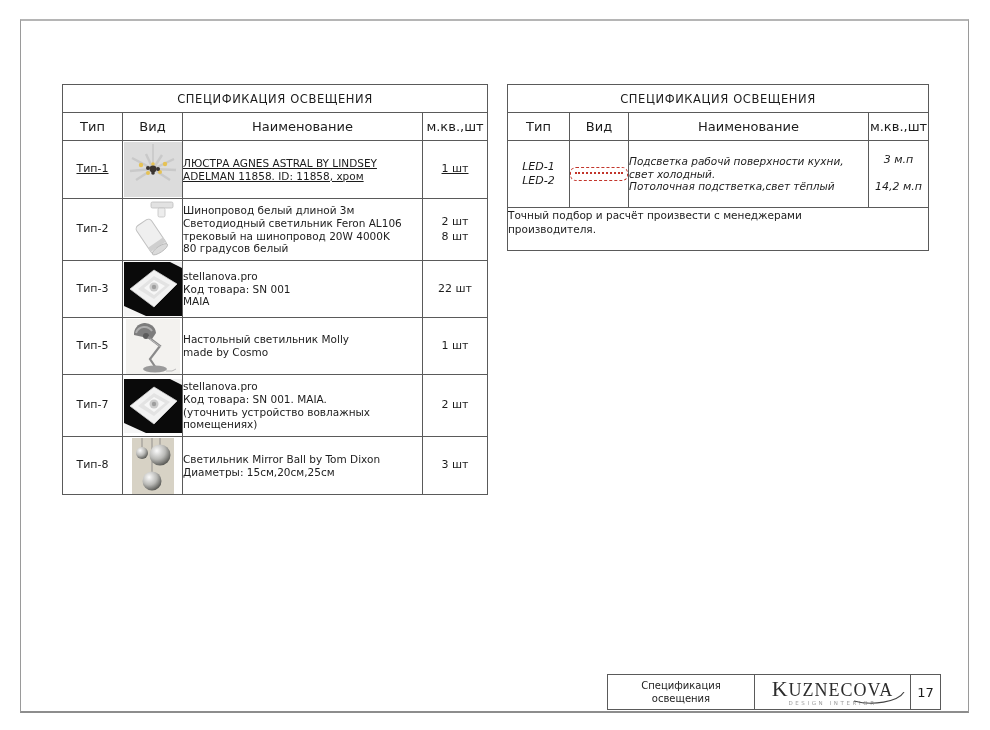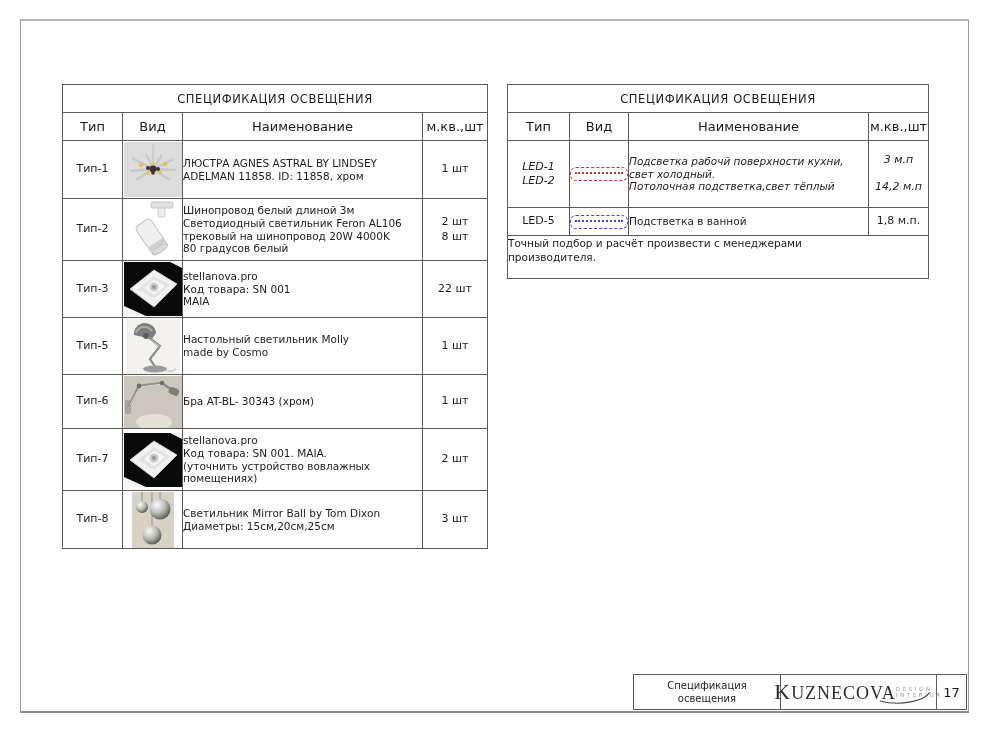--- a/index.html
+++ b/index.html
@@ -24,27 +24,27 @@
   .photo{display:inline-block;vertical-align:middle;line-height:0;}
   .photo svg{display:block;}
   .name-cell{text-align:left;padding:2px 5px;white-space:pre-line;line-height:1.2;font-size:10.5px;vertical-align:middle;}
   .qty-cell{text-align:center;white-space:pre-line;line-height:1.35;font-size:11px;vertical-align:middle;}
   .qty-tall{line-height:2.45;}
   .note-cell{padding:3px 6px;font-size:10.5px;line-height:1.35;white-space:pre-line;vertical-align:top;text-align:left;}
   .led-swatch{width:56px;height:12px;margin:0 auto;border:1px dashed currentColor;border-radius:6px;position:relative;background:#fff;}
   .led-swatch::after{content:"";position:absolute;left:4px;right:4px;top:4px;border-top:2px dotted currentColor;}
   
   .title-block{
-    position:absolute;left:633px;top:674px;width:334px;height:36px;
+    position:absolute;left:607px;top:674px;width:334px;height:36px;
     border:1px solid #5a5a5a;background:#fff;display:flex;box-sizing:border-box;
   }
   .tb-name{width:146px;display:flex;align-items:center;justify-content:center;text-align:center;
     font-size:10px;line-height:1.3;white-space:pre-line;}
   .tb-logo{width:155px;border-left:1px solid #5a5a5a;border-right:1px solid #5a5a5a;
-    display:flex;align-items:center;justify-content:center;position:relative;}
+    display:flex;flex-direction:column;align-items:center;justify-content:center;position:relative;}
   .logo-main{font-family:"Liberation Serif", serif;font-size:18px;line-height:1;color:#2d2d2d;letter-spacing:1px;}
   .logo-main::first-letter{font-size:22px;}
   .logo-sub{font-size:5.5px;letter-spacing:2.6px;color:#9b9b9b;margin-top:0px;}
   .logo-swoosh{position:absolute;right:4px;bottom:3px;}
   .tb-page{flex:1;display:flex;align-items:center;justify-content:center;font-size:13px;}
 </style>
 </head>
 <body>
 
 <div class="sheet-border"></div>
@@ -61,21 +61,21 @@
       <th class="title-cell" colspan="4">СПЕЦИФИКАЦИЯ ОСВЕЩЕНИЯ</th>
     </tr>
     <tr>
       <th class="head-cell">Тип</th>
       <th class="head-cell">Вид</th>
       <th class="head-cell">Наименование</th>
       <th class="head-cell">м.кв.,шт</th>
     </tr>
   </thead>
   <tbody id="left-body">
-      <tr class="spec-row" style="height: 58px;">
+      <tr class="spec-row" style="height: 58px; text-decoration: underline;">
         <td class="type-cell">Тип-1</td>
         <td class="view-cell"><div class="photo"><svg width="58" height="55" viewBox="0 0 58 55">
               <rect width="58" height="55" fill="#dcdcdc"></rect>
     <line x1="29" y1="2" x2="29" y2="22" stroke="#b4b4b4" stroke-width="0.8"></line>
     <g stroke="#c9c9c9" stroke-width="2.4">
       <line x1="29" y1="27" x2="8" y2="16"></line>
                 <line x1="29" y1="27" x2="50" y2="17"></line>
       <line x1="29" y1="27" x2="6" y2="29"></line>
                 <line x1="29" y1="27" x2="52" y2="28"></line>
       <line x1="29" y1="27" x2="12" y2="38"></line>
@@ -146,35 +146,20 @@
     <circle cx="20" cy="17" r="3" fill="#5c5c5c"></circle>
     <polyline points="22,18 34,27 24,40 30,49" fill="none" stroke="#8a8a8a" stroke-width="2.2"></polyline>
     <polyline points="24,20 35,28" fill="none" stroke="#bdbdbd" stroke-width="1"></polyline>
     <ellipse cx="29" cy="50" rx="12" ry="3.5" fill="#9a9a9a"></ellipse>
     <path d="M40,52 Q47,53 50,50" fill="none" stroke="#bbbbbb" stroke-width="1"></path>
   </svg></div></td>
         <td class="name-cell">Настольный светильник Molly
 made by Cosmo</td>
         <td class="qty-cell">1 шт</td>
       </tr>
-      <tr class="spec-row" style="height: 54px;">
-        <td class="type-cell">Тип-6</td>
-        <td class="view-cell"><div class="photo"><svg width="58" height="52" viewBox="0 0 58 52">
-              <rect width="58" height="52" fill="#ccc7be"></rect>
-    <ellipse cx="30" cy="46" rx="18" ry="8" fill="#e9e4d8" opacity="0.85"></ellipse>
-    <rect x="1" y="24" width="6" height="14" rx="2" fill="#a8a49c"></rect>
-    <polyline points="5,30 15,10 38,7 49,15" fill="none" stroke="#8f8d88" stroke-width="2.6"></polyline>
-    <polyline points="6,29 16,11 38,8" fill="none" stroke="#d8d6d0" stroke-width="1"></polyline>
-    <rect x="45" y="12" width="10" height="7" rx="2" transform="rotate(22 50 15)" fill="#7e7c77"></rect>
-    <circle cx="15" cy="10" r="2.4" fill="#6f6d68"></circle>
-              <circle cx="38" cy="7" r="2.2" fill="#6f6d68"></circle>
-  </svg></div></td>
-        <td class="name-cell">Бра AT-BL- 30343 (хром)</td>
-        <td class="qty-cell">1 шт</td>
-      </tr>
       <tr class="spec-row" style="height: 62px;">
         <td class="type-cell">Тип-7</td>
         <td class="view-cell"><div class="photo"><svg width="58" height="54" viewBox="0 0 58 54">
               <rect width="58" height="54" fill="#0a0a0a"></rect>
     <polygon points="0,44 22,54 0,54" fill="#f5f5f5"></polygon>
     <polygon points="46,0 58,6 58,0" fill="#f0f0f0"></polygon>
     <polygon points="6,27 30,8 53,22 30,45" fill="#f2f2f2" stroke="#d6d6d6" stroke-width="0.8"></polygon>
     <polygon points="14,27 30,14 46,23 30,37" fill="#e3e3e3"></polygon>
     <polygon points="20,26 30,18 41,24 30,33" fill="#f7f7f7"></polygon>
     <circle cx="30" cy="25" r="4.5" fill="#cccccc"></circle>
@@ -236,28 +221,20 @@
 LED-2</td>
         <td class="view-cell">
           <div class="led-swatch" style="color: rgb(194, 53, 43);"></div>
         </td>
         <td class="name-cell">Подсветка рабочй поверхности кухни,
 свет холодный.
 Потолочная подстветка,свет тёплый</td>
         <td class="qty-cell qty-tall">3 м.п
 14,2 м.п</td>
       </tr>
-      <tr class="spec-row" style="height: 28px;">
-        <td class="type-cell">LED-5</td>
-        <td class="view-cell">
-          <div class="led-swatch" style="color: rgb(67, 64, 207);"></div>
-        </td>
-        <td class="name-cell">Подстветка в ванной</td>
-        <td class="qty-cell">1,8 м.п.</td>
-      </tr>
     </tbody>
   <tfoot>
     <tr>
       <td class="note-cell" colspan="4" style="height:42px">Точный подбор и расчёт произвести с менеджерами
 производителя.</td>
     </tr>
   </tfoot>
 </table>
 
 <div class="title-block">

